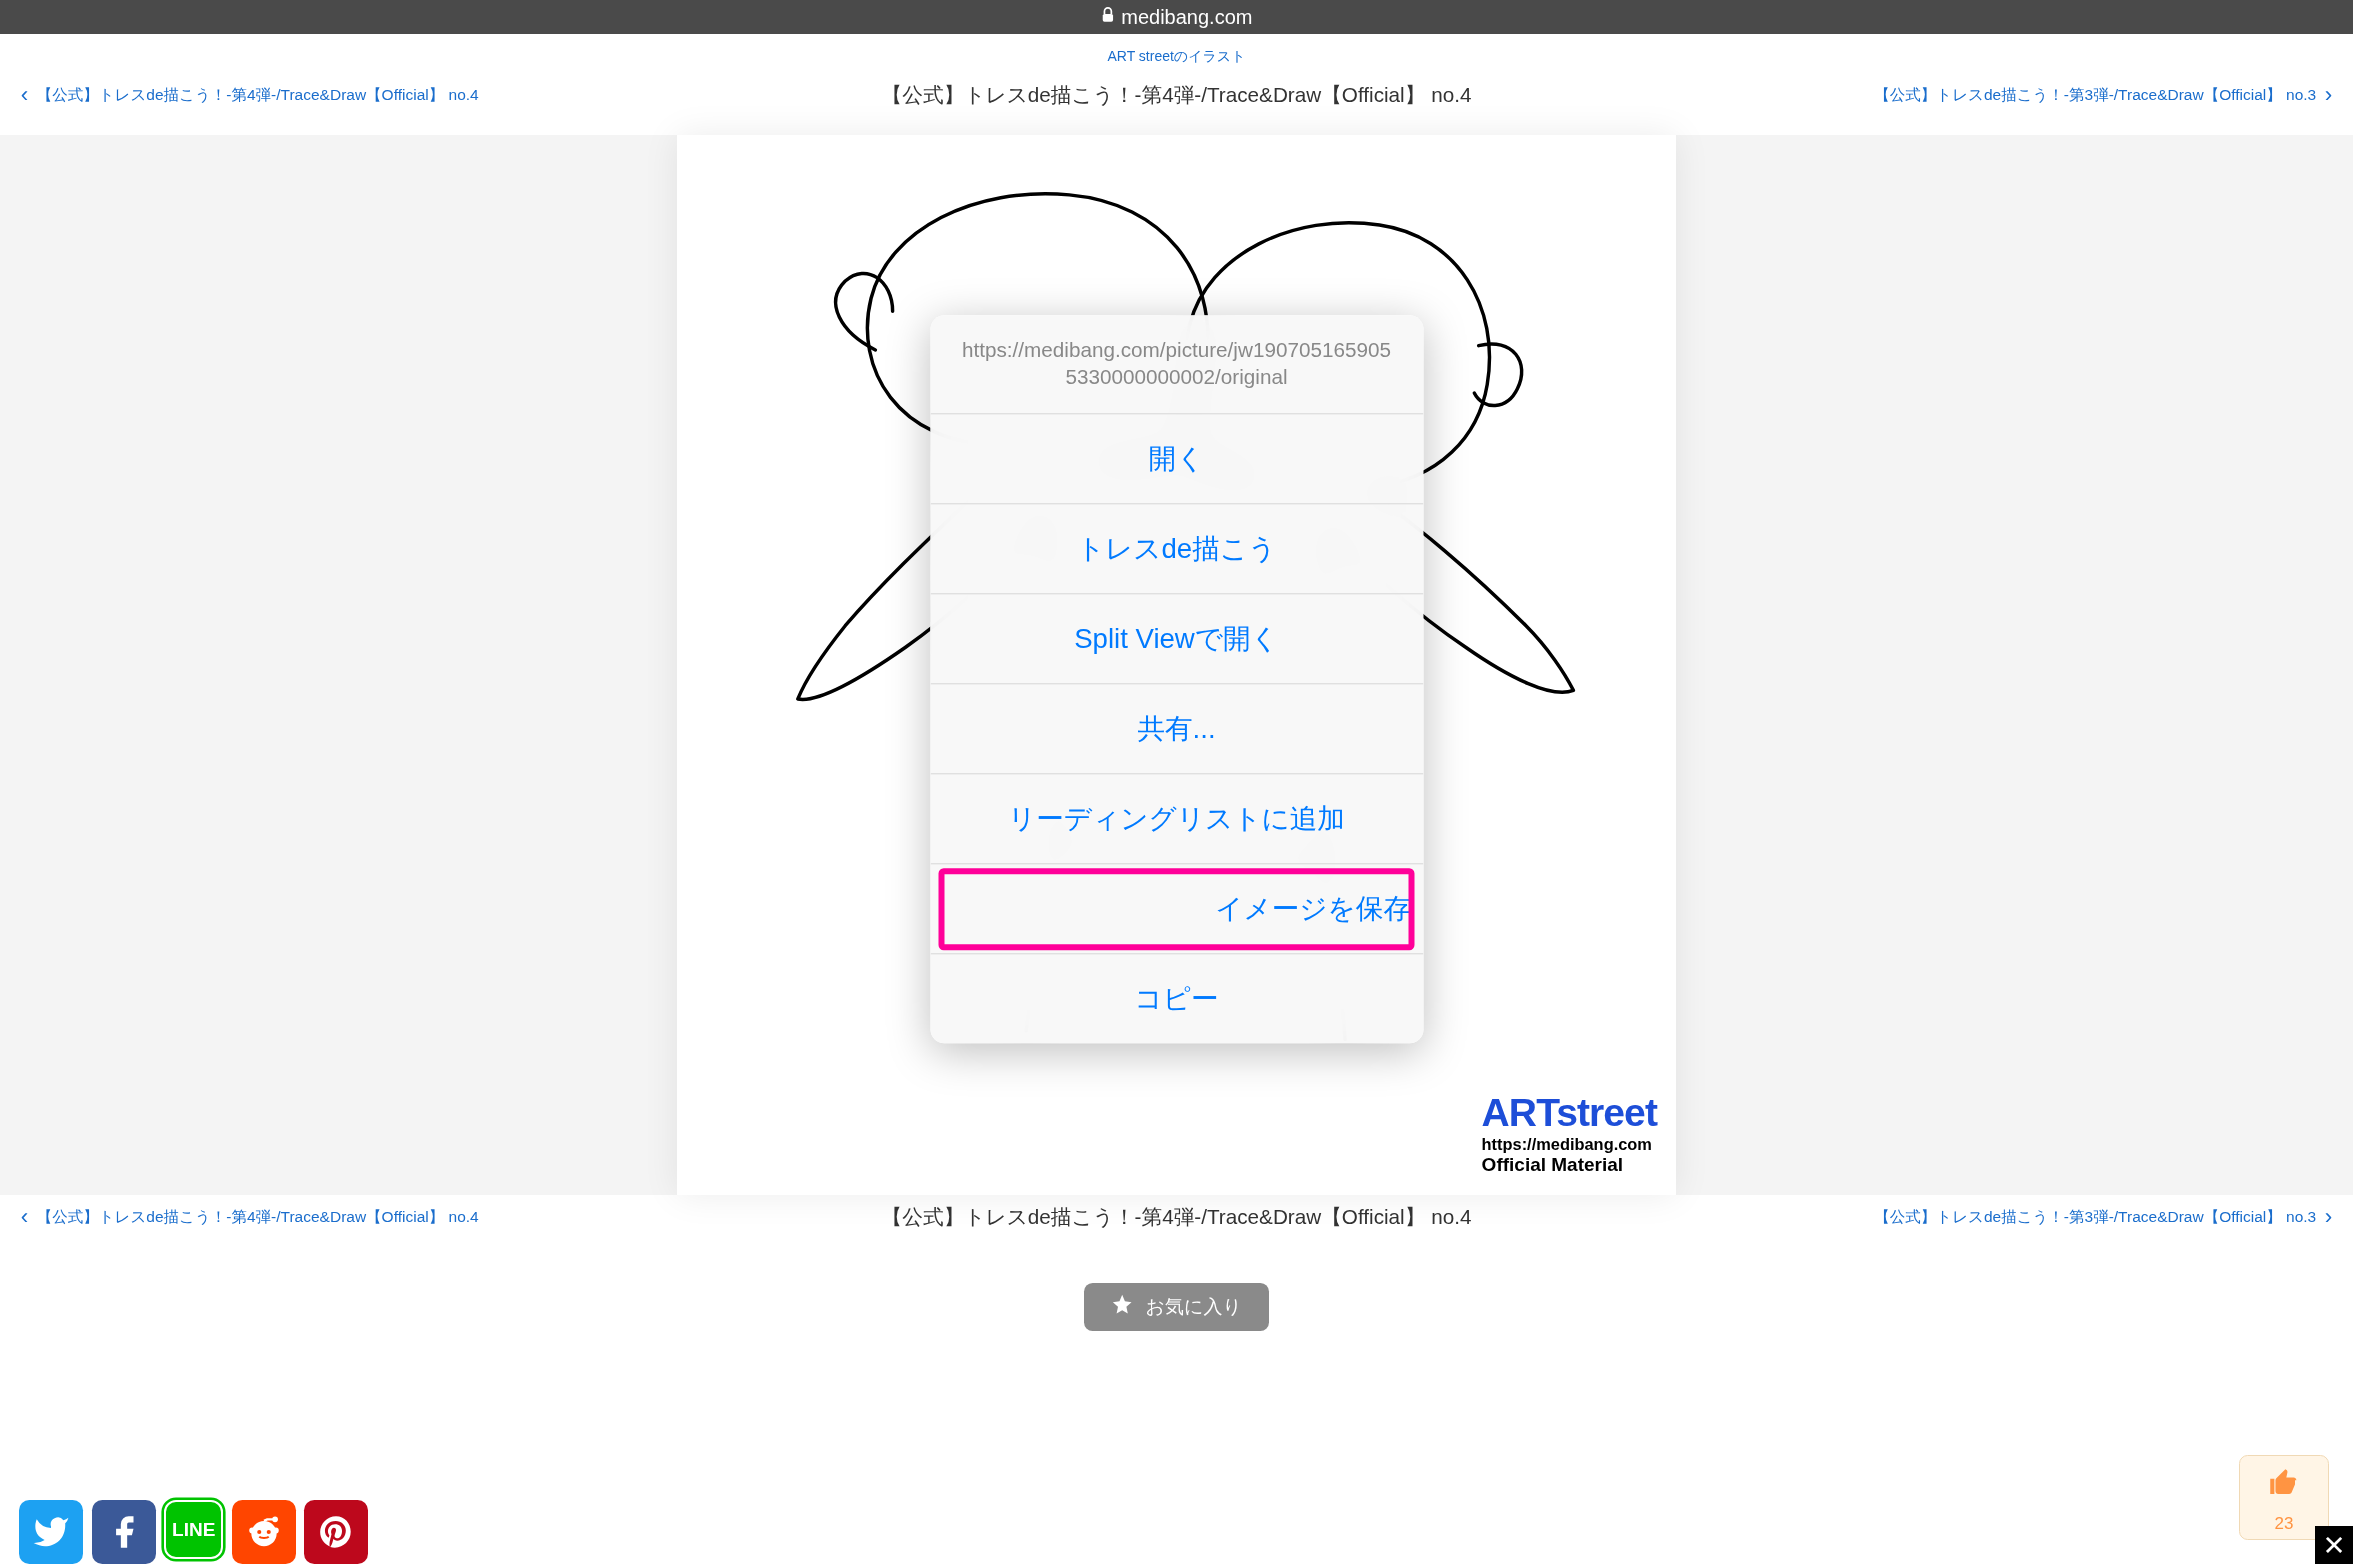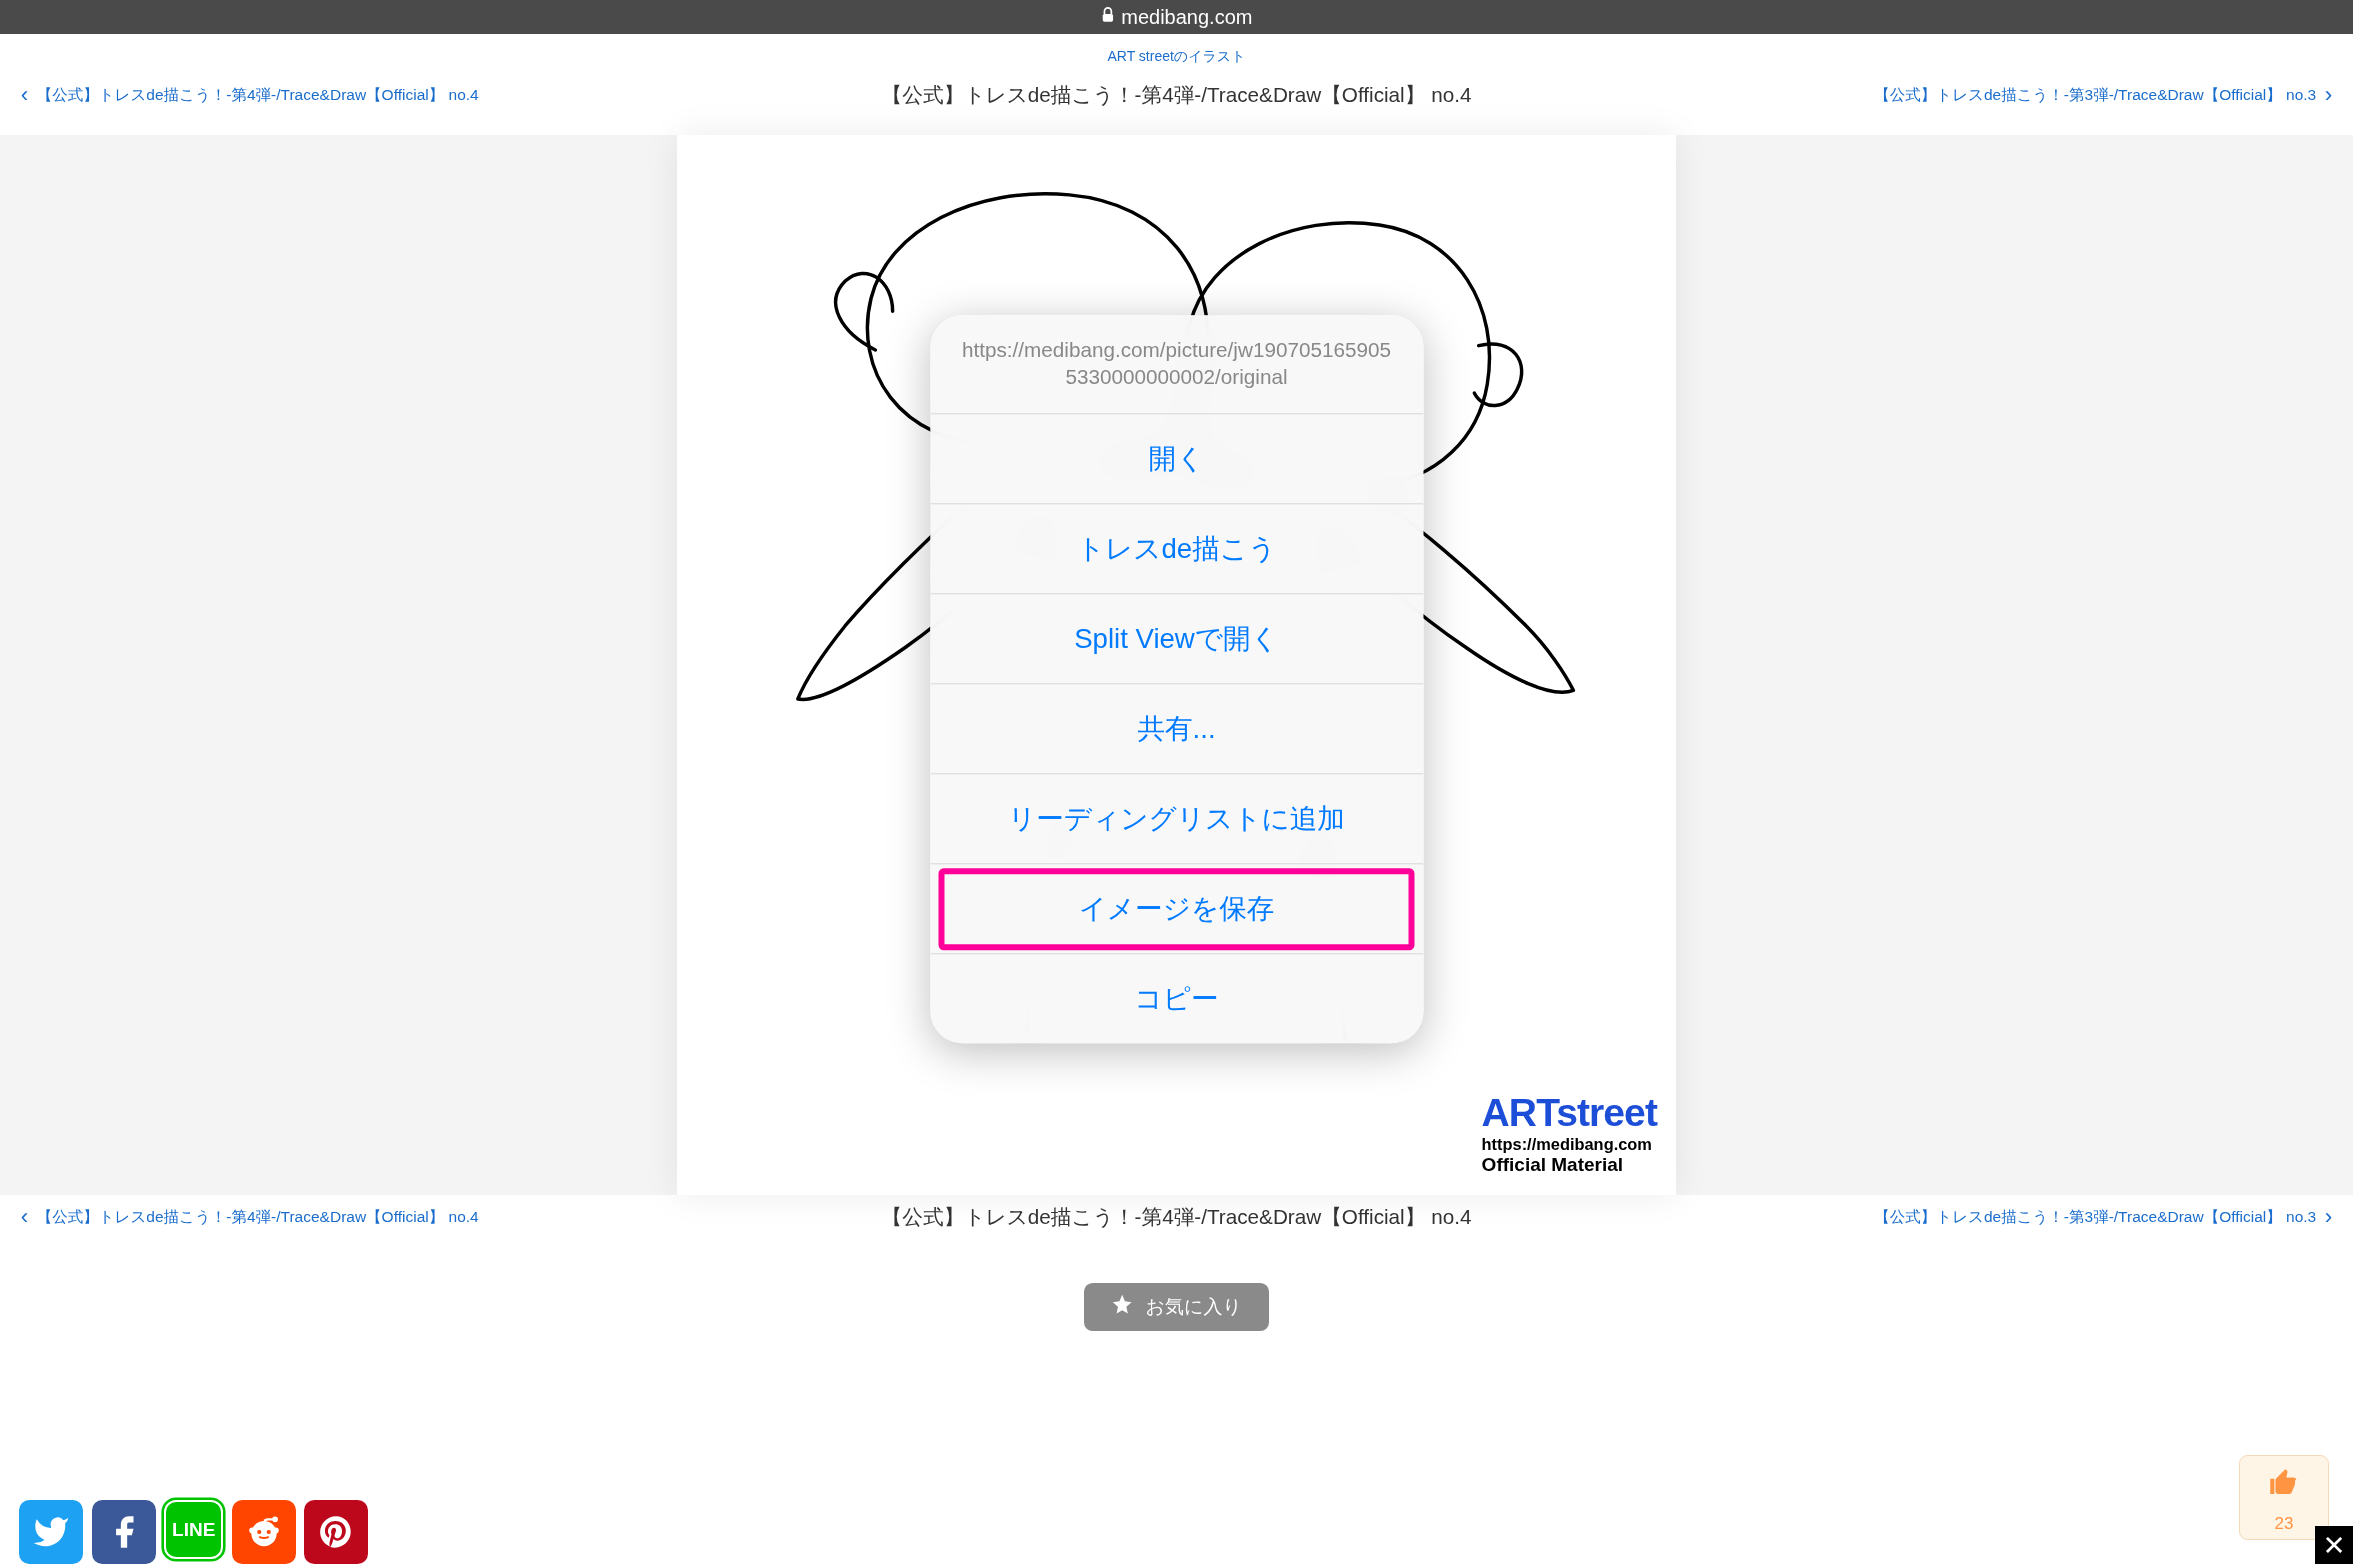--- a/index.html
+++ b/index.html
@@ -113,21 +113,21 @@
       font-weight: 900;
       color: #000;
     }
     .context-menu {
       position: absolute;
       top: 50%;
       left: 50%;
       transform: translate(-50%, -48%);
       width: 493px;
       background: rgba(248, 248, 248, 0.96);
-      border-radius: 32px;
+      border-radius: 14px;
       overflow: hidden;
       box-shadow: 0 8.6px 43px rgba(0,0,0,0.25);
       backdrop-filter: blur(17px);
     }
     .menu-url {
       padding: 22.4px 27.6px;
       text-align: center;
       font-size: 20.7px;
       color: #888;
       border-bottom: 0.9px solid #d6d6d6;
@@ -140,20 +140,21 @@
       font-size: 27.6px;
       color: #007aff;
       border-bottom: 0.9px solid #d6d6d6;
       cursor: pointer;
     }
     .menu-item:last-child {
       border-bottom: none;
     }
     .menu-item.highlighted {
       position: relative;
+      text-align: right;
     }
     .menu-item.highlighted::before {
       content: '';
       position: absolute;
       top: 3.4px;
       left: 8.6px;
       right: 8.6px;
       bottom: 3.4px;
       border: 6.9px solid #ff0099;
       border-radius: 5.2px;

